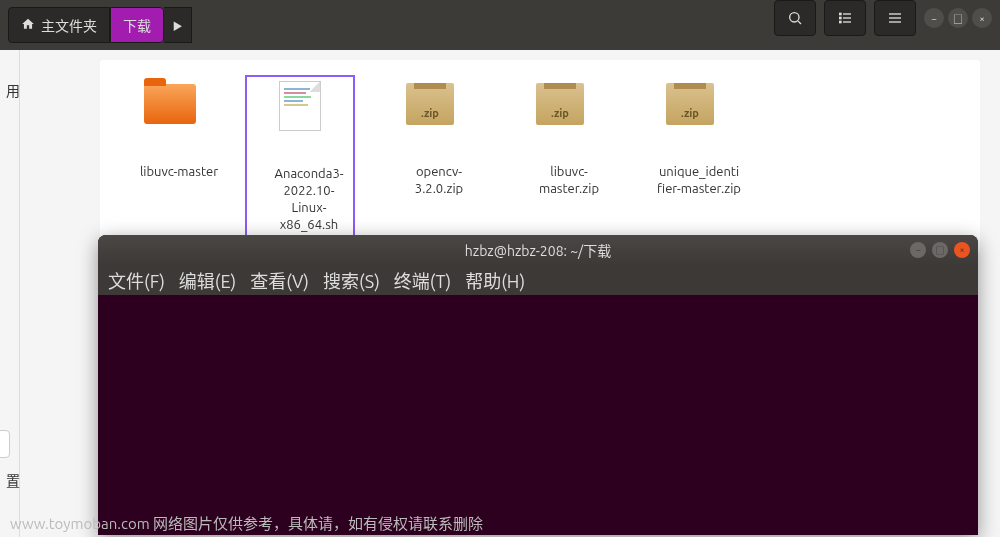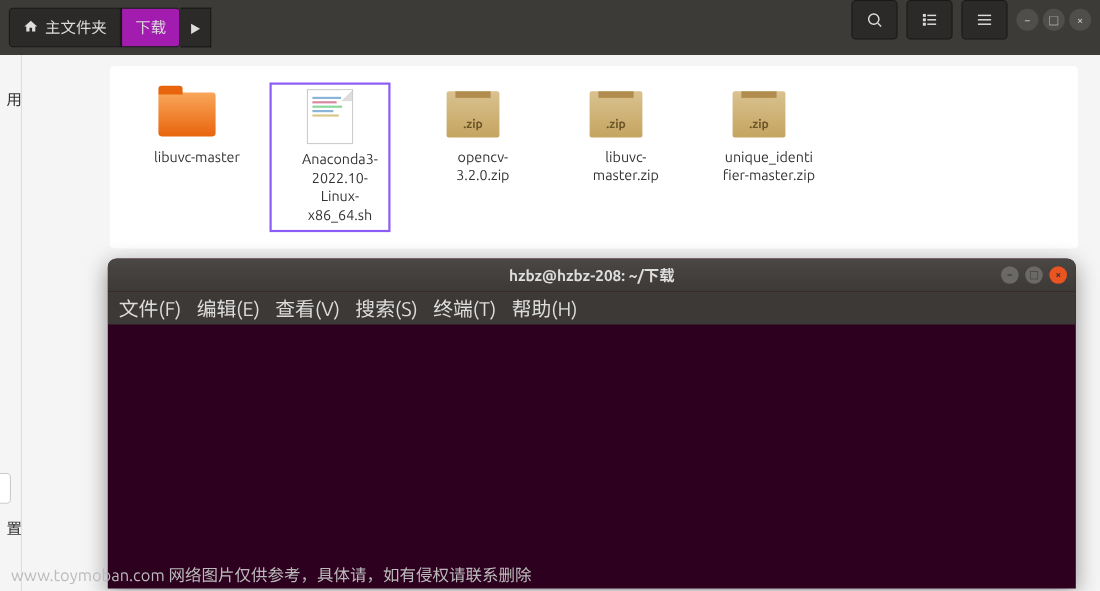--- a/index.html
+++ b/index.html
@@ -114,20 +114,21 @@
       padding: 15px;
       display: flex;
       gap: 20px;
     }
     .file-item {
       width: 110px;
       display: flex;
       flex-direction: column;
       align-items: center;
       padding: 4px;
+      gap: 28px;
     }
     .file-item.highlighted {
       border: 2px solid #8b5cf6;
     }
     .file-icon {
       width: 60px;
       height: 50px;
       margin-bottom: 6px;
       display: flex;
       align-items: center;
@@ -221,21 +222,21 @@
       box-shadow: 0 5px 20px rgba(0,0,0,0.4);
     }
     .terminal-titlebar {
       height: 30px;
       background: linear-gradient(#4a4744, #3c3936);
       display: flex;
       align-items: center;
       justify-content: center;
       color: #ddd;
       font-size: 14px;
-      font-weight: bold;
+      font-weight: normal;
       position: relative;
     }
     .terminal-win-controls {
       position: absolute;
       right: 8px;
       display: flex;
       gap: 6px;
     }
     .term-ctrl {
       width: 16px;

